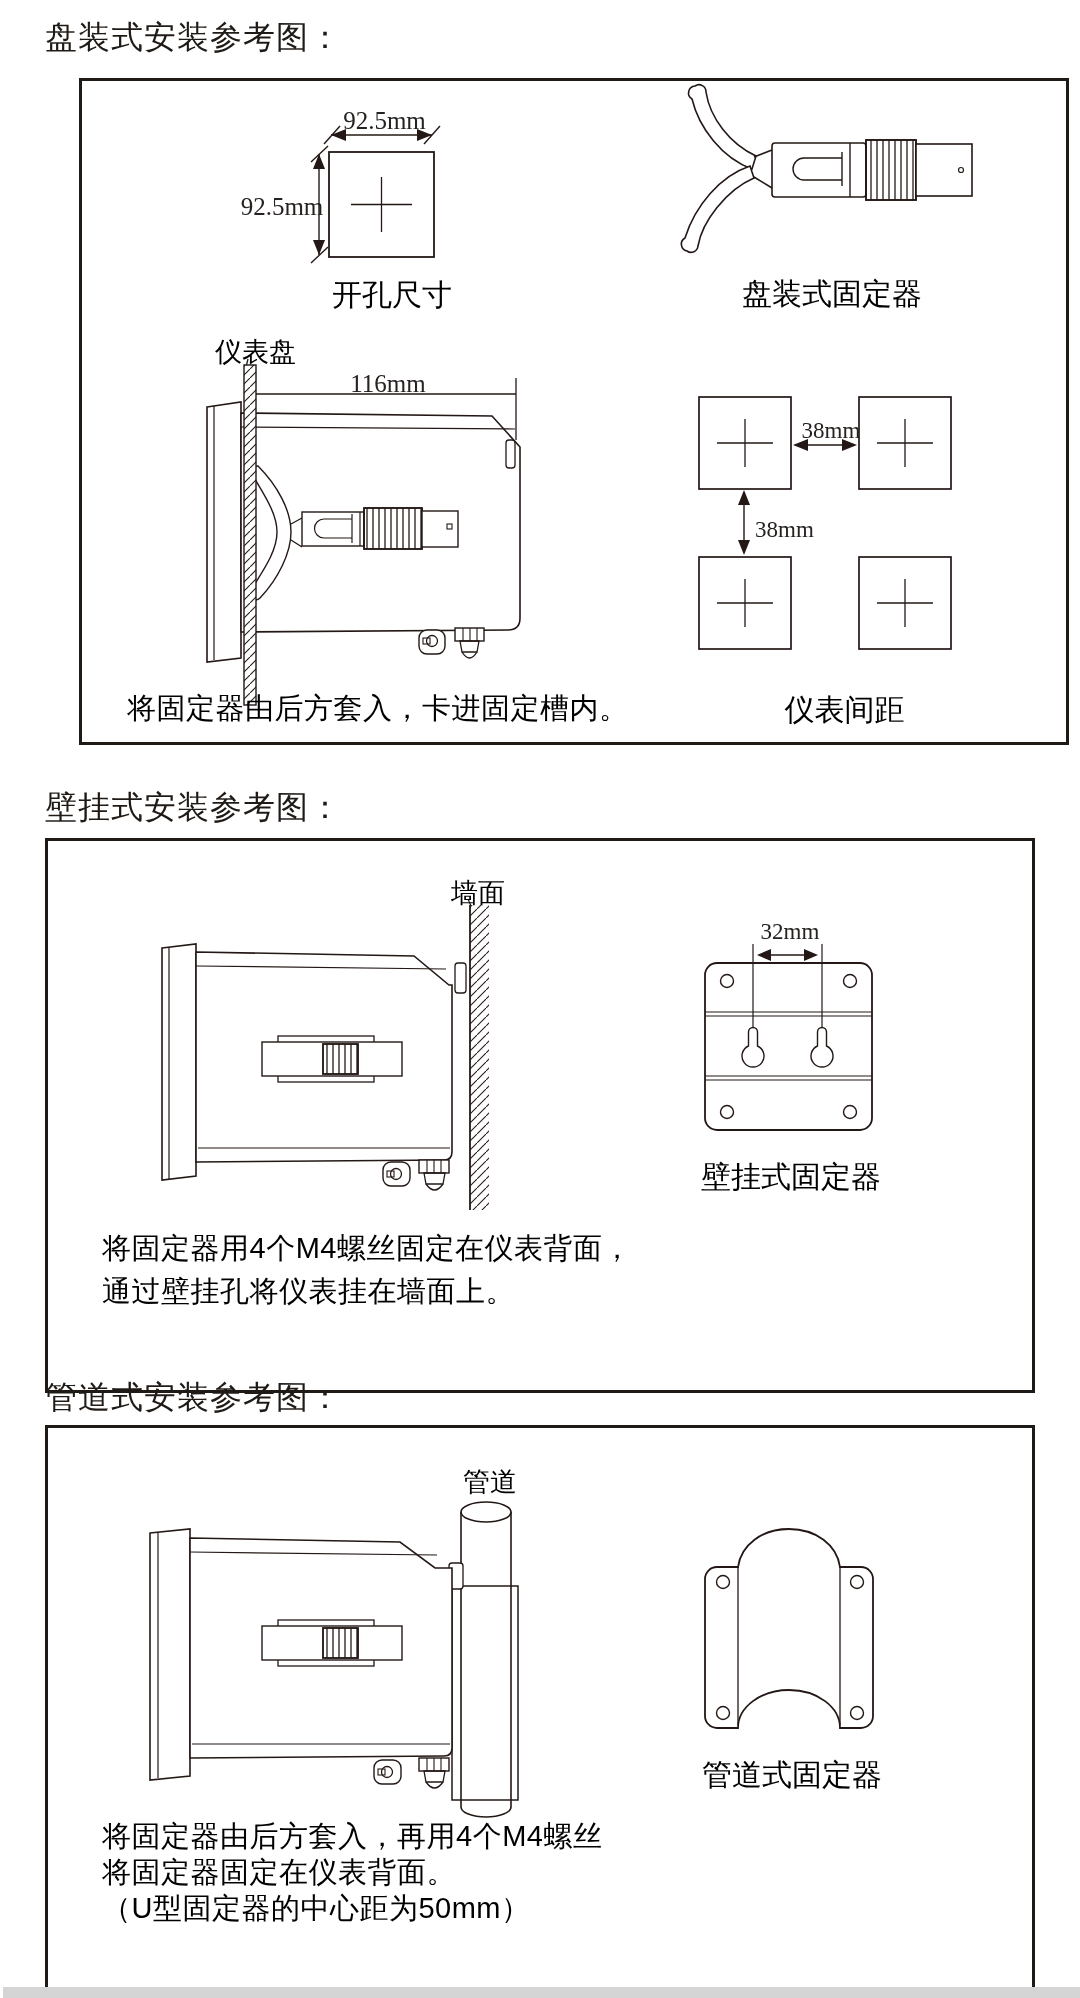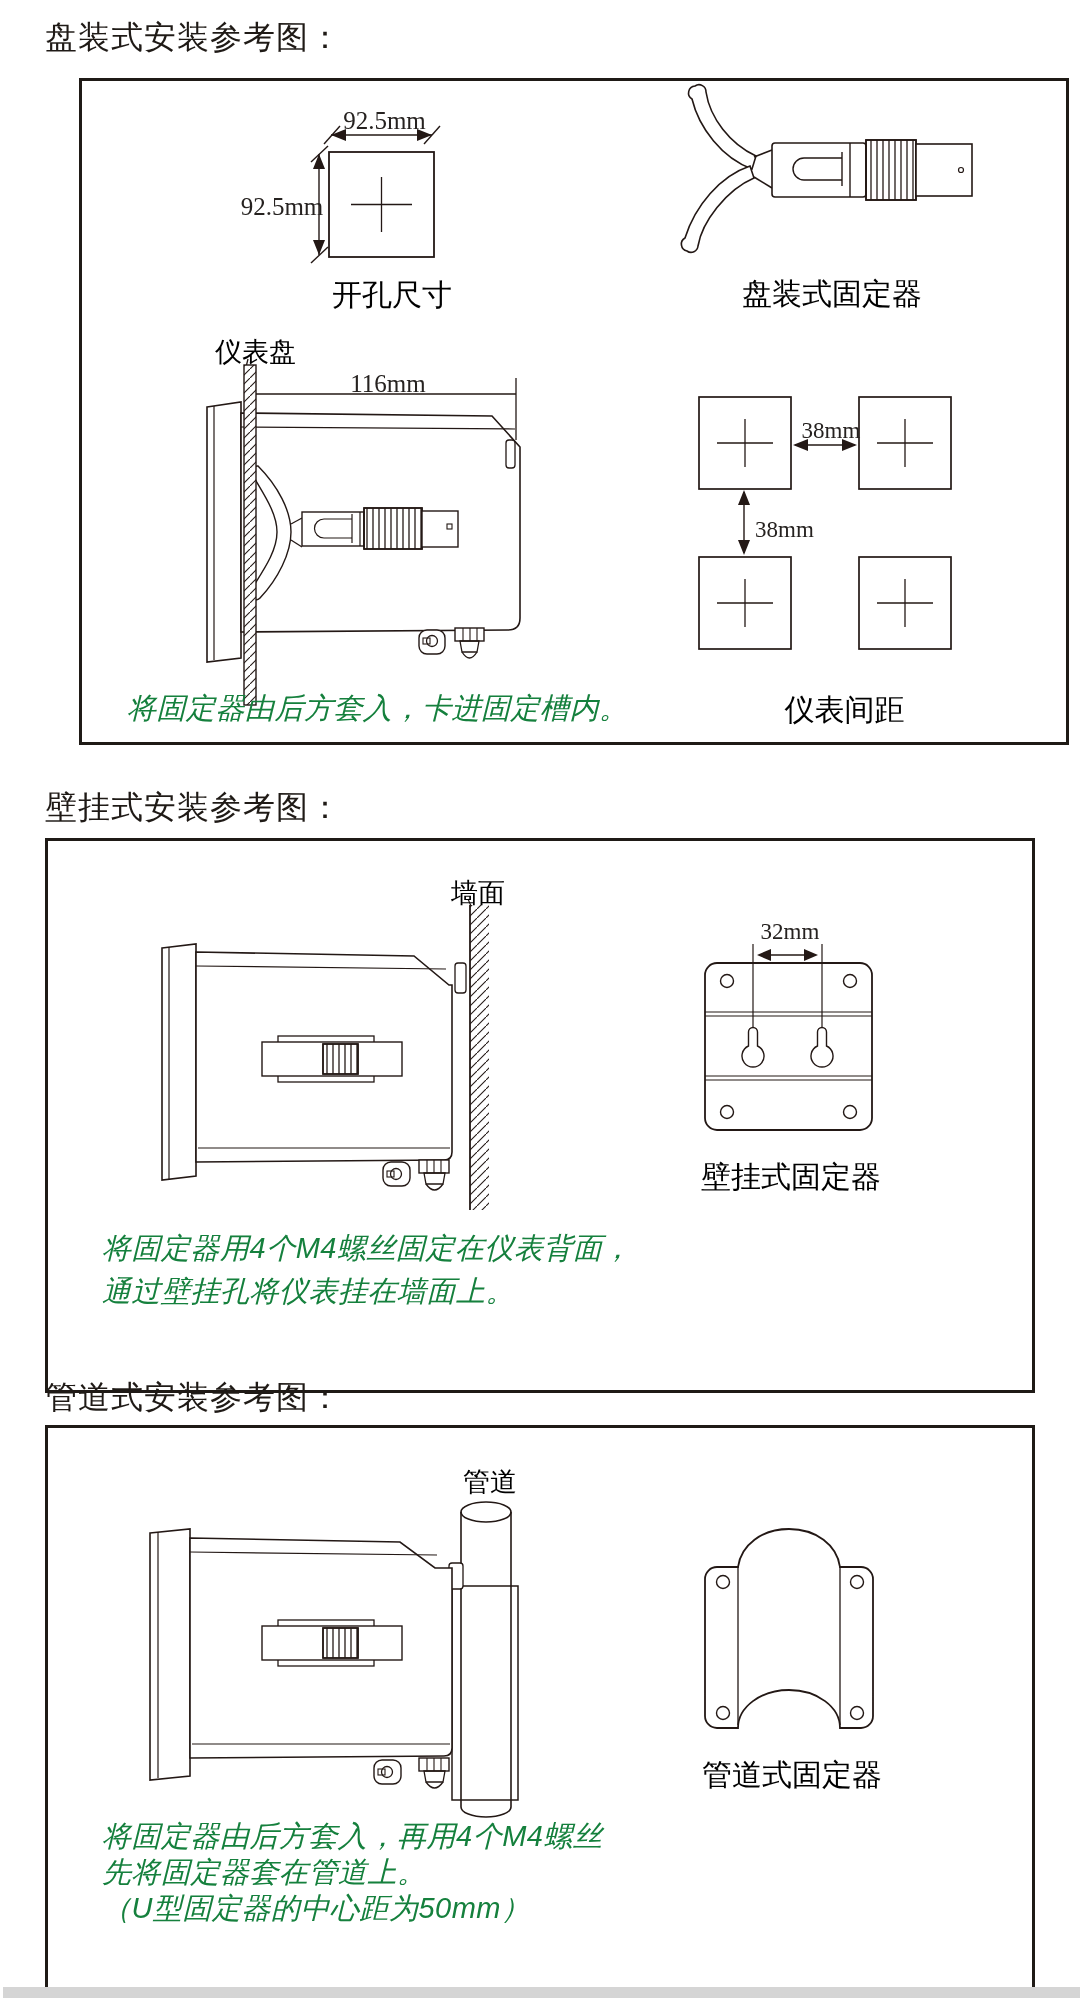--- a/index.html
+++ b/index.html
@@ -4,21 +4,21 @@
 <style>
   html,body{margin:0;padding:0;background:#ffffff;}
   body{position:relative;width:1080px;height:1998px;font-family:"Liberation Sans",sans-serif;color:#262220;}
   .sec-title{position:absolute;left:45px;font-size:32px;font-weight:500;letter-spacing:1px;color:#1f1a16;white-space:nowrap;}
   .box{position:absolute;left:45px;width:990px;border:3px solid #1f1a16;box-sizing:border-box;background:#fff;}
   .box svg{position:absolute;left:0;top:0;}
   .lbl{position:absolute;font-size:30px;color:#000000;white-space:nowrap;}
   .small{font-size:27px;}
   .dim{position:absolute;font-family:"Liberation Serif",serif;font-size:25px;color:#262220;white-space:nowrap;}
   .dim.sm{font-size:23px;}
-  .cap{position:absolute;font-size:29px;color:#15803d;white-space:nowrap;letter-spacing:0.5px;font-style:italic;}
+  .cap{position:absolute;font-size:29px;color:#000000;white-space:nowrap;letter-spacing:0.5px;}
   .ctr{text-align:center;}
   .footer-bar{position:absolute;left:3px;top:1987px;width:1077px;height:11px;background:#d5d5d5;}
   svg *{vector-effect:none;}
 </style>
 </head>
 <body>
 
 <div class="sec-title" style="top:16px;">盘装式安装参考图：</div>
 
 <div class="box" style="top:78px;height:667px;margin-left:34px;">
@@ -246,17 +246,17 @@
       <circle cx="723" cy="1582" r="6.5" stroke-width="1.4"></circle>
       <circle cx="857" cy="1582" r="6.5" stroke-width="1.4"></circle>
       <circle cx="723" cy="1713" r="6.5" stroke-width="1.4"></circle>
       <circle cx="857" cy="1713" r="6.5" stroke-width="1.4"></circle>
     </g>
   </svg>
 
   <div class="lbl small ctr" style="left:392px;top:36px;width:100px;">管道</div>
   <div class="lbl ctr" style="left:644px;top:327px;width:200px;">管道式固定器</div>
   <div class="cap" style="left:54px;top:389px;">将固定器由后方套入，再用4个M4螺丝</div>
-  <div class="cap" style="left:54px;top:425px;">先将固定器套在管道上。</div>
+  <div class="cap" style="left:54px;top:425px;">将固定器固定在仪表背面。</div>
   <div class="cap" style="left:54px;top:461px;">（U型固定器的中心距为50mm）</div>
 </div>
 
 <div class="footer-bar"></div>
 
 </body></html>

